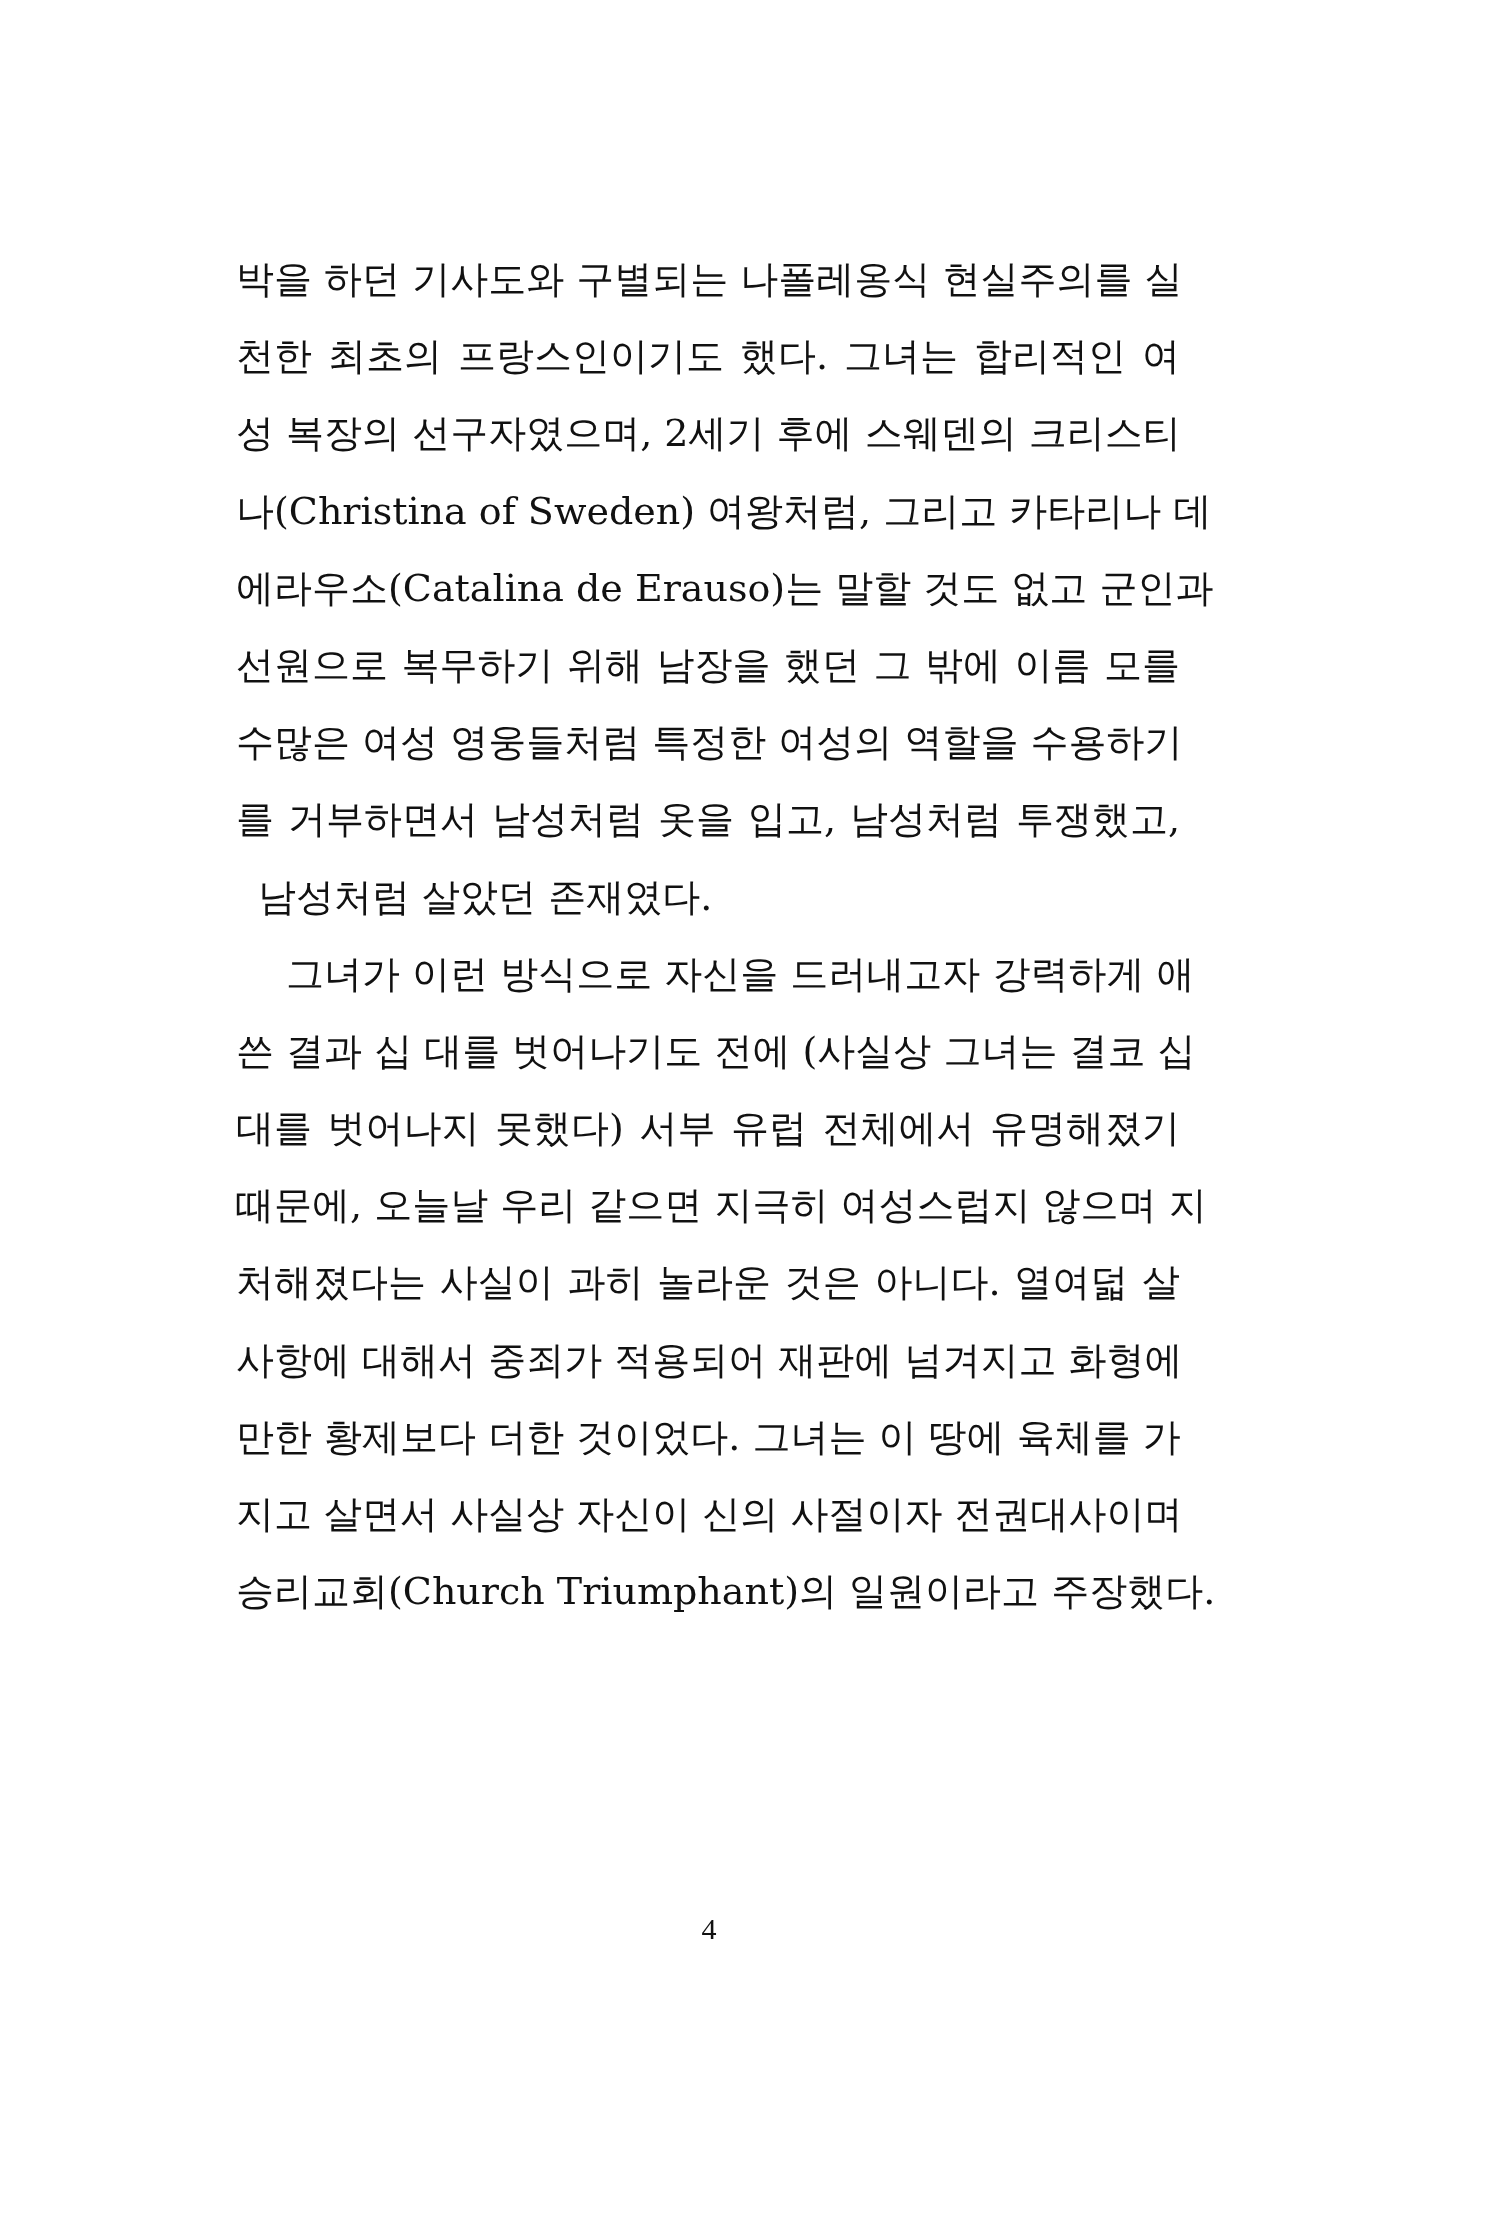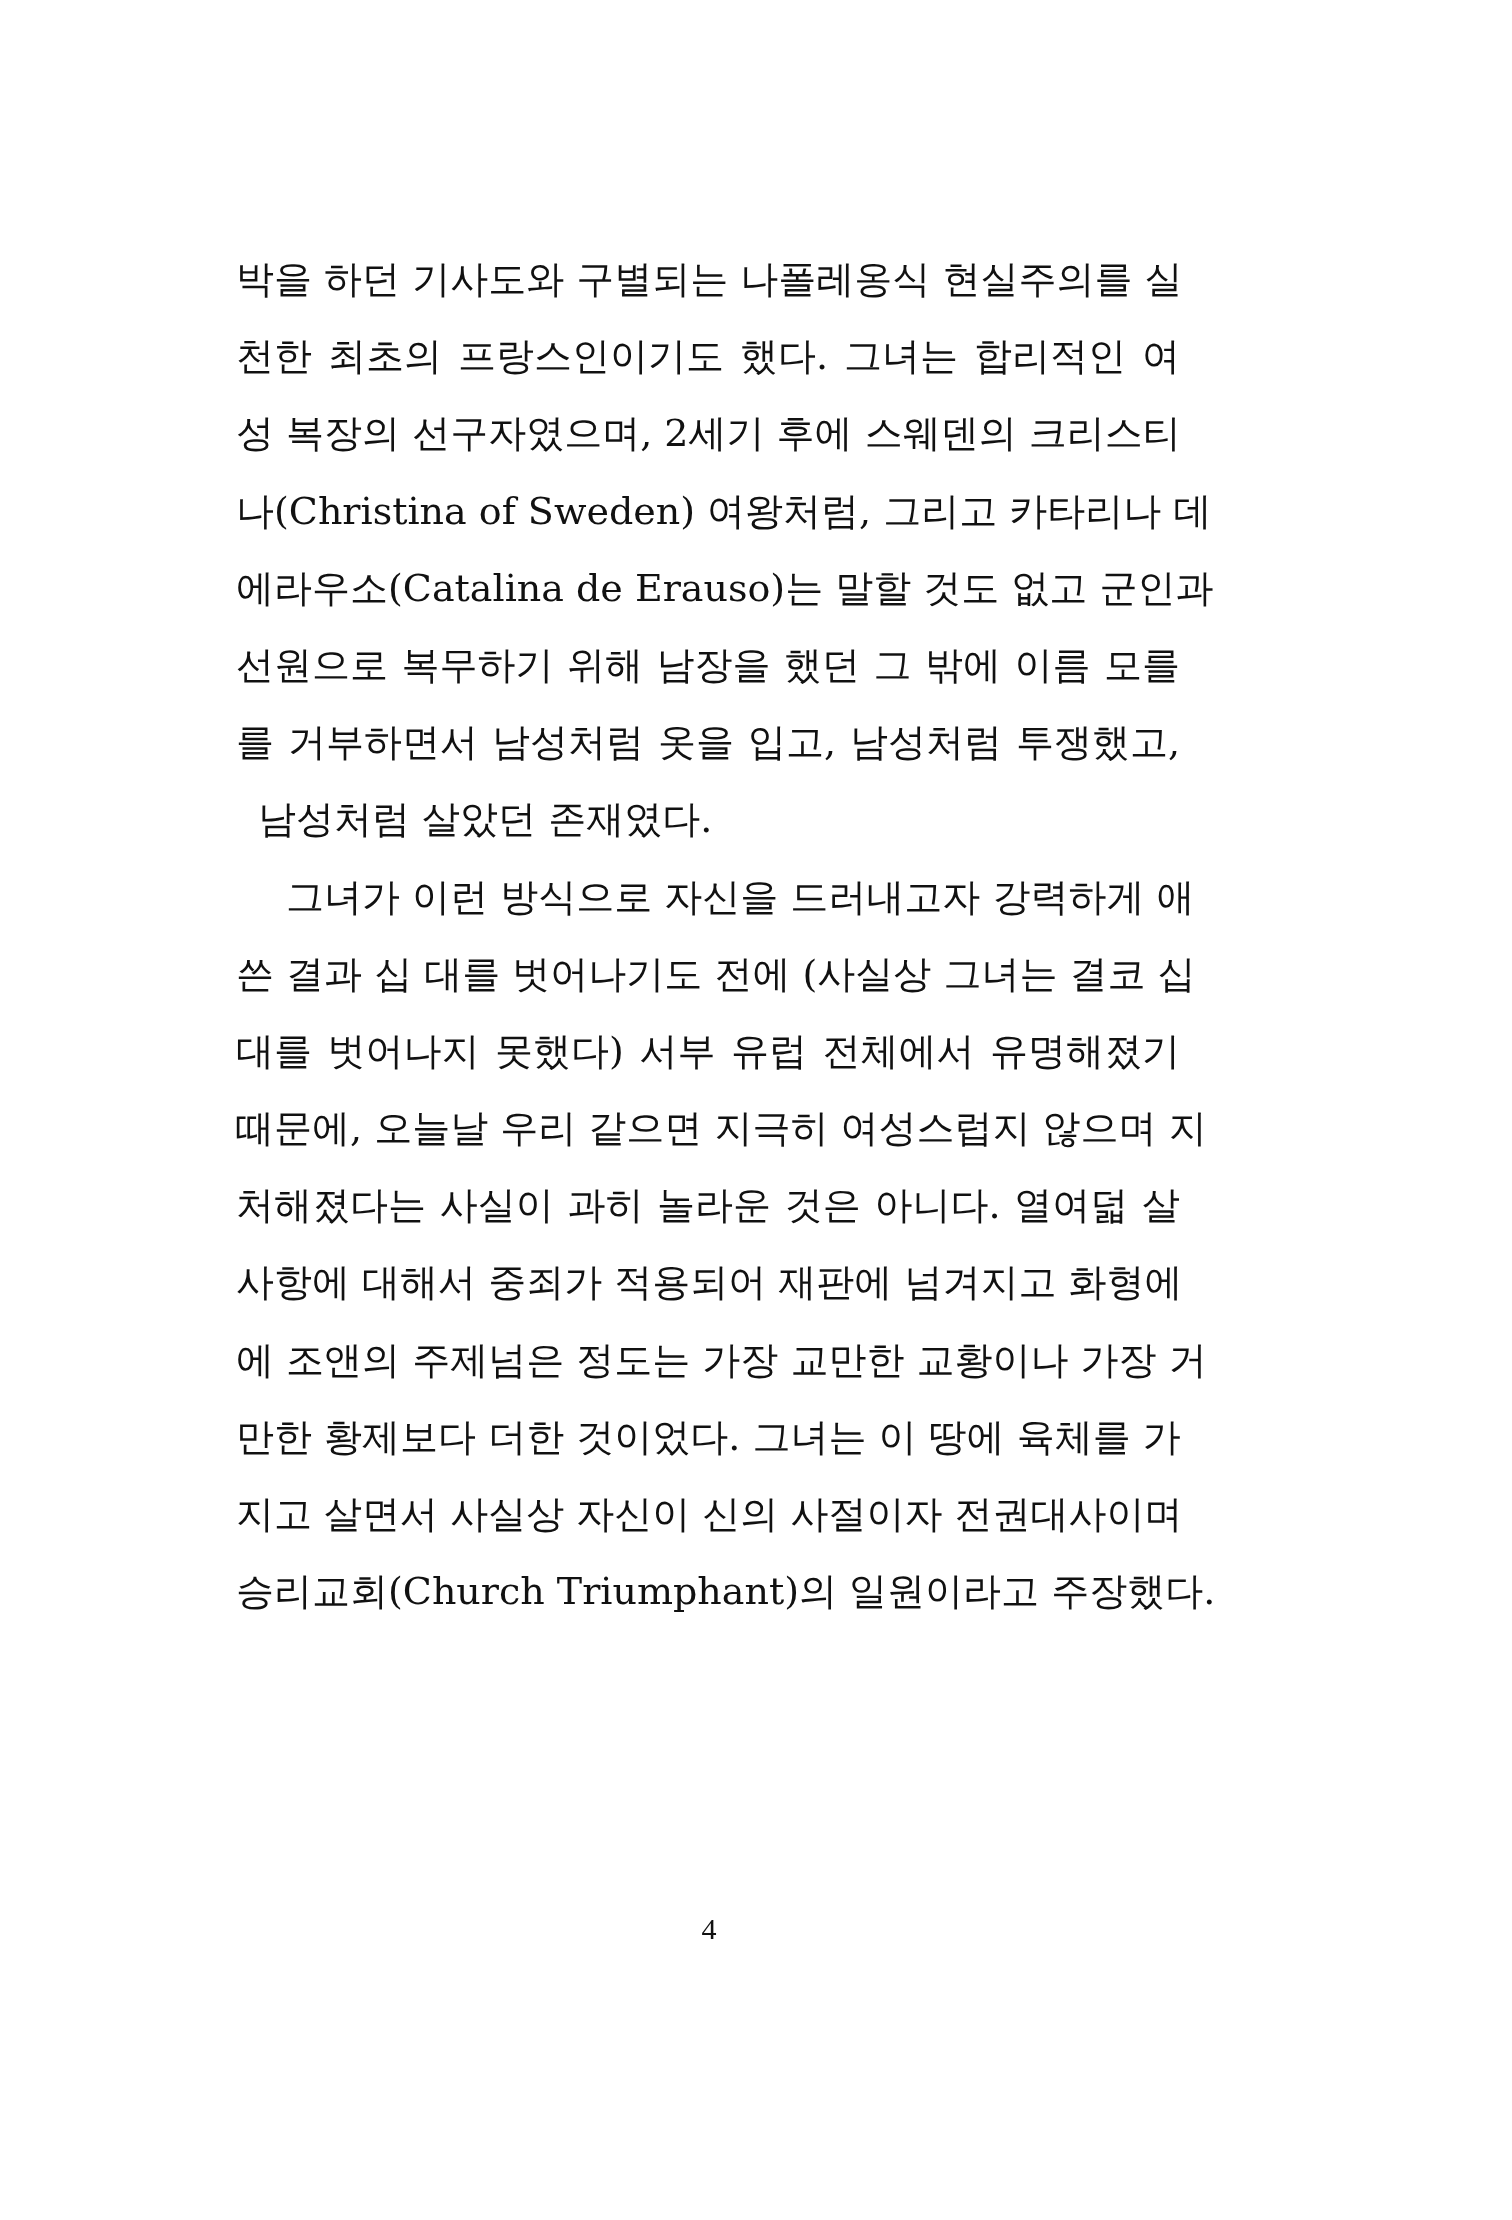--- a/index.html
+++ b/index.html
@@ -62,32 +62,32 @@
 <div class="page">
   <div class="text-block">
 
     <div>
       <span class="line">박을 하던 기사도와 구별되는 나폴레옹식 현실주의를 실</span>
       <span class="line">천한 최초의 프랑스인이기도 했다. 그녀는 합리적인 여</span>
       <span class="line">성 복장의 선구자였으며, 2세기 후에 스웨덴의 크리스티</span>
       <span class="line">나(Christina of Sweden) 여왕처럼, 그리고 카타리나 데</span>
       <span class="line">에라우소(Catalina de Erauso)는 말할 것도 없고 군인과</span>
       <span class="line">선원으로 복무하기 위해 남장을 했던 그 밖에 이름 모를</span>
+      <span class="line">수많은 여성 영웅들처럼 특정한 여성의 역할을 수용하기</span>
       <span class="line">를 거부하면서 남성처럼 옷을 입고, 남성처럼 투쟁했고,</span>
       <span class="line last">남성처럼 살았던 존재였다.</span>
     </div>
 
     <div>
       <span class="line indent">그녀가 이런 방식으로 자신을 드러내고자 강력하게 애</span>
       <span class="line">쓴 결과 십 대를 벗어나기도 전에 (사실상 그녀는 결코 십</span>
       <span class="line">대를 벗어나지 못했다) 서부 유럽 전체에서 유명해졌기</span>
       <span class="line">때문에, 오늘날 우리 같으면 지극히 여성스럽지 않으며 지</span>
       <span class="line">처해졌다는 사실이 과히 놀라운 것은 아니다. 열여덟 살</span>
       <span class="line">사항에 대해서 중죄가 적용되어 재판에 넘겨지고 화형에</span>
-      <span class="line">에 조앤의 주제넘은 정도는 가장 교만한 교황이나 가장 거</span>
       <span class="line">만한 황제보다 더한 것이었다. 그녀는 이 땅에 육체를 가</span>
       <span class="line">지고 살면서 사실상 자신이 신의 사절이자 전권대사이며</span>
       <span class="line">승리교회(Church Triumphant)의 일원이라고 주장했다.</span>
     </div>
   </div>
 
   <div class="page-number">4</div>
 </div>
 
 </body></html>

